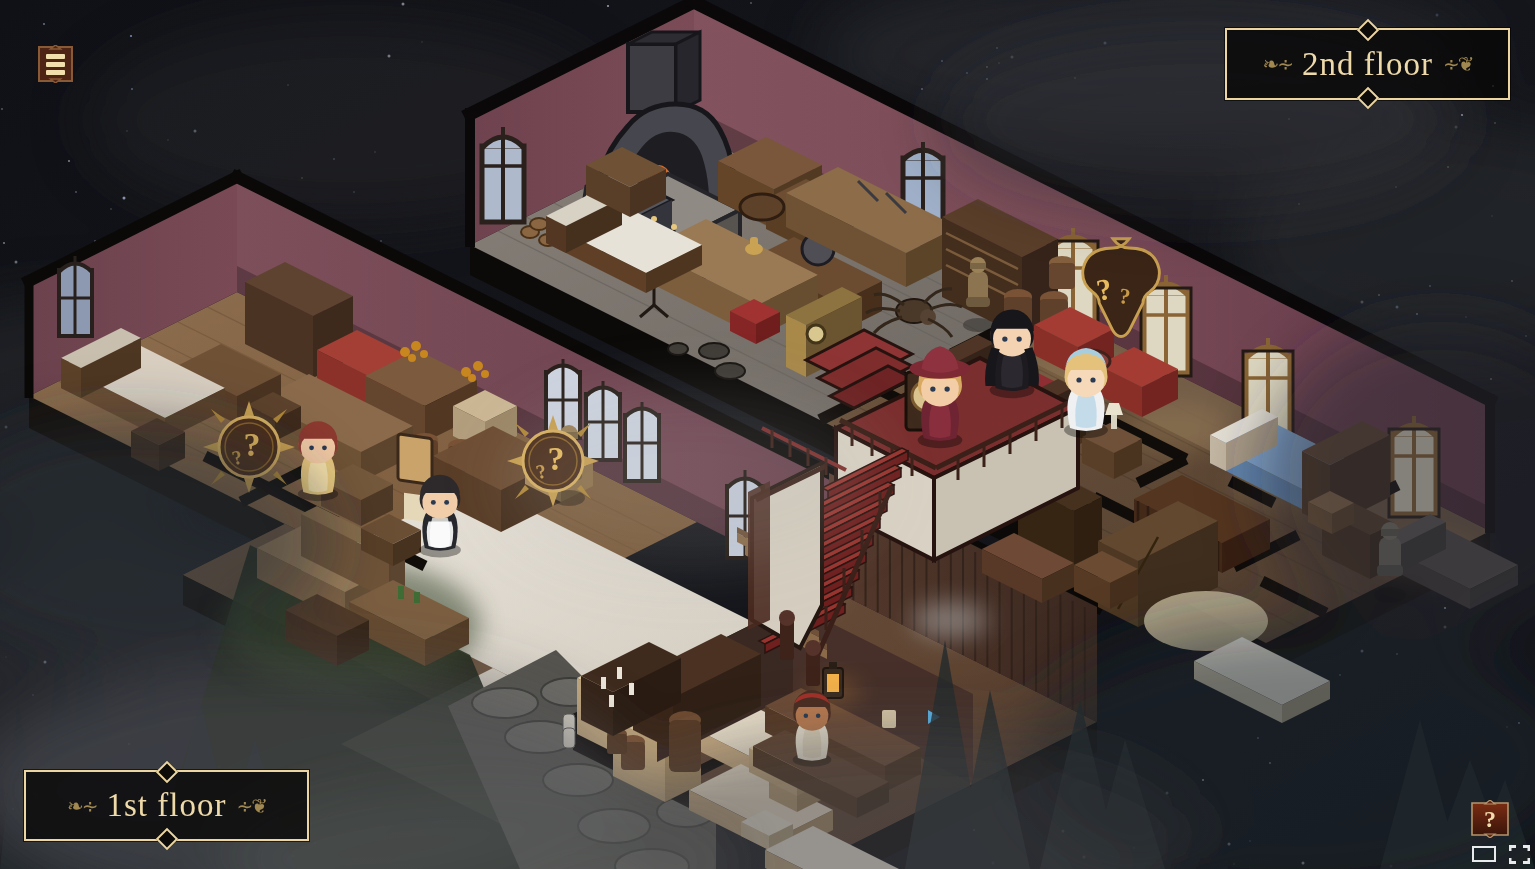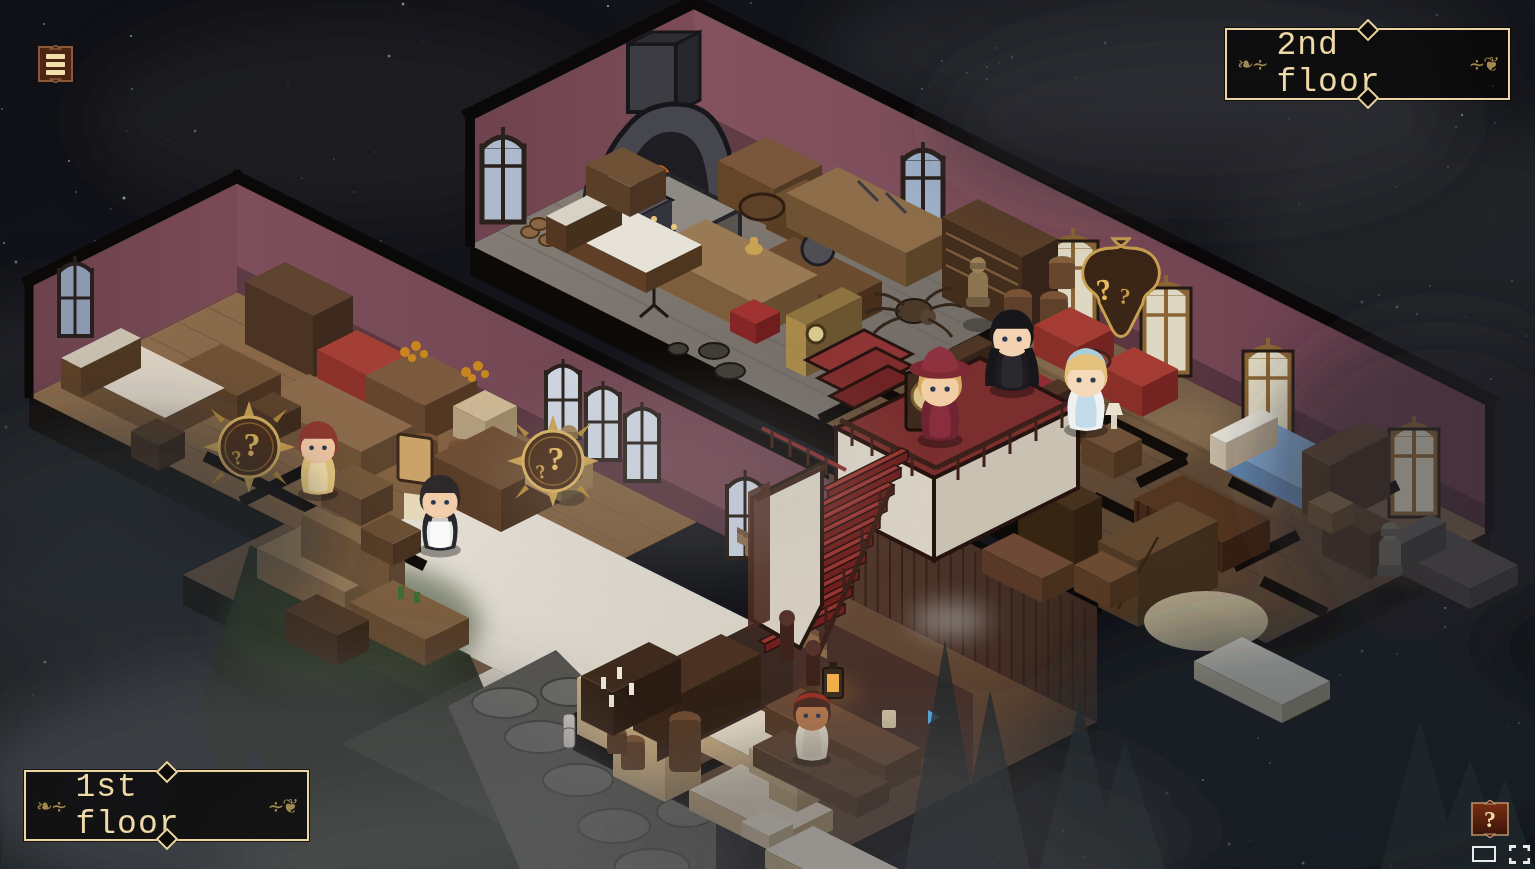--- a/index.html
+++ b/index.html
@@ -1,21 +1,21 @@
 <!DOCTYPE html>
 <html><head>
 <meta charset="utf-8">
 <style>
 html,body { margin:0; padding:0; width:1535px; height:869px; overflow:hidden; background:#0d0e12;
   font-family:"Liberation Sans", sans-serif; }
 #scene { position:absolute; left:0; top:0; }
 .floorlabel { position:absolute; box-sizing:border-box; border:2px solid #ecd5a0; background:rgba(8,7,6,0.78);
   color:#eed9a8; font-family:"Liberation Serif", serif; display:flex; align-items:center; justify-content:center;
   box-shadow:0 0 0 1px rgba(0,0,0,0.6); }
-.floorlabel .txt { font-size:33px; letter-spacing:1px;font-family:Liberation Mono, monospace; }
+.floorlabel .txt { font-size:33px; letter-spacing:1px; }
 .flourish { font-size:20px; color:#a08850; margin:0 10px; letter-spacing:-2px; }
 .diamond { position:absolute; left:50%; width:12px; height:12px; background:#0d0b09; border:2px solid #ecd5a0;
   transform:translateX(-50%) rotate(45deg); }
 </style>
 </head>
 <body>
 <svg id="scene" width="1535" height="869" viewBox="0 0 1535 869">
 <defs>
 <linearGradient id="sky" x1="0" y1="0" x2="1" y2="1">
 <stop offset="0" stop-color="#101116"></stop>

